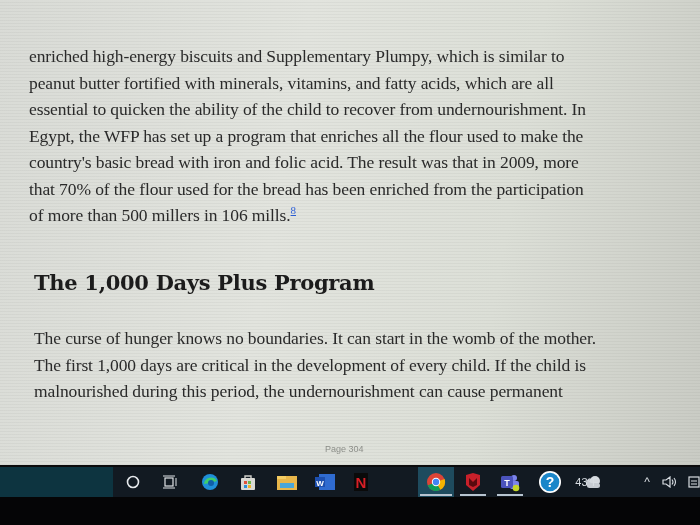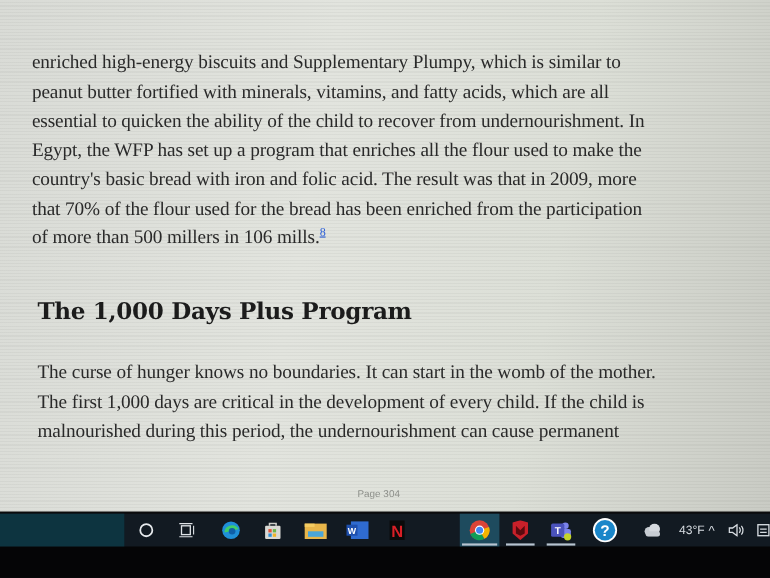--- a/index.html
+++ b/index.html
@@ -171,21 +171,21 @@
     </svg>
 </div>
 
 <div class="tb-icon" style="left:583px;width:20px;">
   <svg width="18" height="12">
       <circle cx="6" cy="7" r="4" fill="#c7ccd2"></circle>
       <circle cx="11" cy="5" r="5" fill="#d5d9de"></circle>
       <rect x="3" y="7" width="13" height="5" rx="2.5" fill="#c7ccd2"></rect>
     </svg>
 </div>
-<div class="tb-icon tray-text" style="left:614px;width:30px;">43°F</div>
+<div class="tb-icon tray-text" style="left:572px;width:30px;">43°F</div>
 <div class="tb-icon tray-text" style="left:640px;width:14px;font-size:12px;">^</div>
 <div class="tb-icon" style="left:661px;width:18px;">
   <svg width="16" height="12">
       <path d="M1 4 H4 L8 1 V11 L4 8 H1 Z" fill="none" stroke="#d8dde2" stroke-width="1.2"></path>
       <path d="M10 3.5 Q12 6 10 8.5" fill="none" stroke="#d8dde2" stroke-width="1.1"></path>
       <path d="M12 2 Q15 6 12 10" fill="none" stroke="#d8dde2" stroke-width="1.1"></path>
     </svg>
 </div>
 <div class="tb-icon" style="left:688px;width:12px;">
   <svg width="12" height="14">

